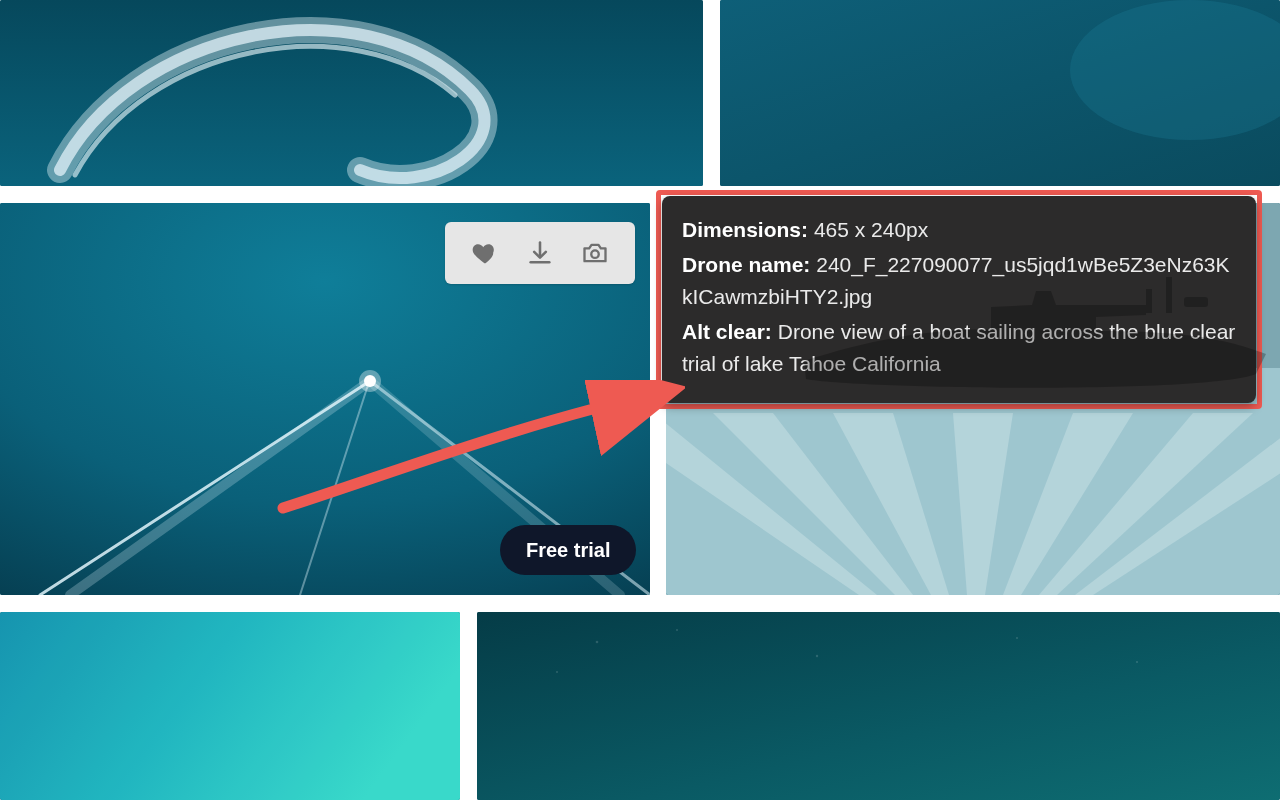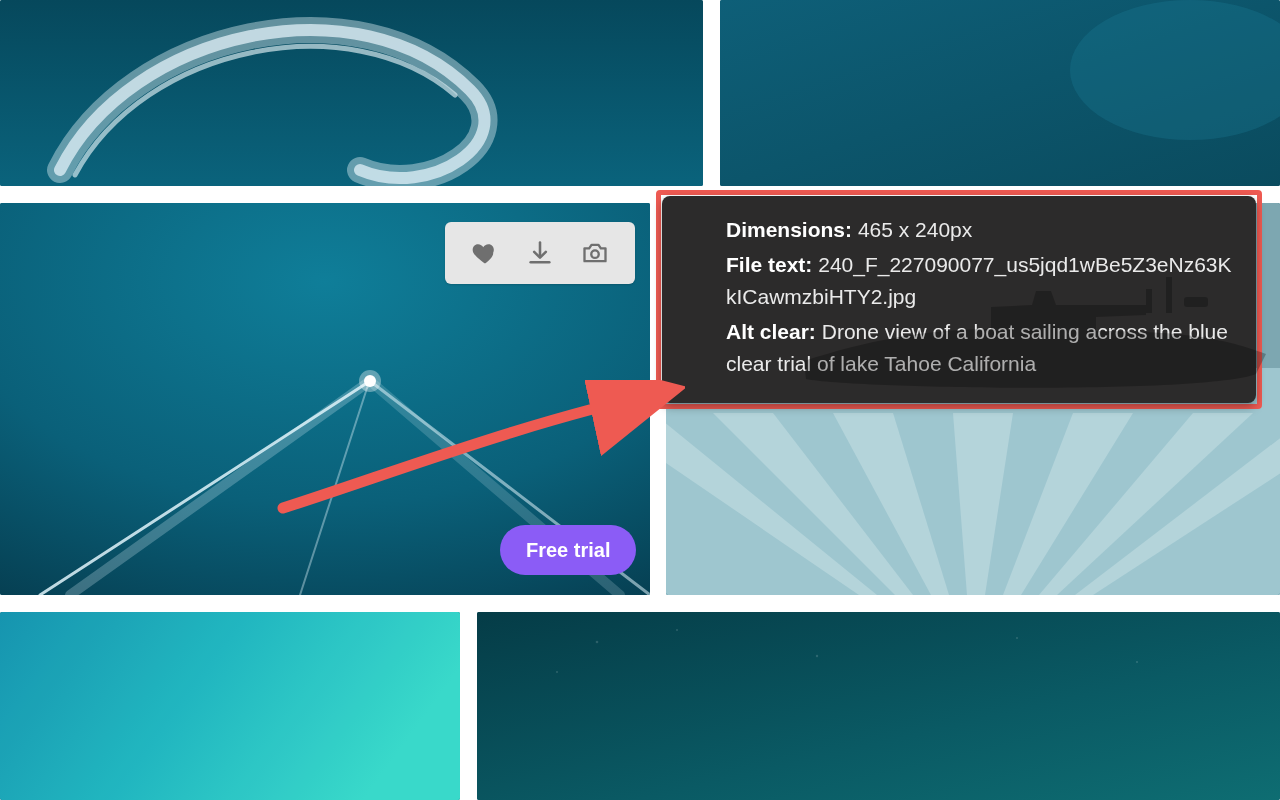--- a/index.html
+++ b/index.html
@@ -34,21 +34,21 @@
     display: flex; align-items: center; justify-content: space-evenly;
     box-shadow: 0 1px 2px rgba(0,0,0,.15);
   }
   .action-bar .ic { width: 30px; height: 30px; color: #6f6f6f; display:flex; align-items:center; justify-content:center; cursor:pointer; }
   .action-bar .ic svg { width: 28px; height: 28px; }
 
   
   .free-trial {
     position: absolute; top: 525px; left: 500px;
     height: 50px; padding: 0 26px;
-    background: #8b5cf6; color: #fff;
+    background: #0f172a; color: #fff;
     font-size: 20px; font-weight: 700;
     border: none; border-radius: 26px;
     display: flex; align-items: center; cursor: pointer;
   }
 
   
   .arrow { position: absolute; top: 380px; left: 275px; pointer-events:none; }
 
   
   .tooltip-wrap {
@@ -59,21 +59,21 @@
     background: transparent;
   }
   .tooltip {
     background: #2c2b2b; color: #eaeaea;
     border-radius: 8px;
     padding: 18px 20px 20px 20px;
     font-size: 21px; line-height: 1.55;
     position: relative;
     box-shadow: 0 4px 10px rgba(0,0,0,.35);
   }
-  .tooltip .row { margin-bottom: 2px; margin-left: 44px; }
+  .tooltip .row { margin-bottom: 2px; }
   .tooltip .lbl { font-weight: 700; color: #fff; }
   .tooltip .val { font-weight: 400; }
   .tooltip .wrap { word-break: break-all; }
 
   
   .silhouette {
     position: absolute; right: -10px; bottom: -6px; width: 470px; height: 140px;
     opacity: .25; pointer-events: none;
   }
 </style>
@@ -220,21 +220,21 @@
         <rect x="350" y="20" width="6" height="24"></rect>
         <rect x="370" y="8" width="6" height="36"></rect>
         <rect x="388" y="28" width="24" height="10" rx="3"></rect>
       </g>
     </svg>
     <div class="row">
       <span class="lbl">Dimensions:</span>
       <span class="val">465 x 240px</span>
     </div>
     <div class="row wrap">
-      <span class="lbl">File text:</span>
+      <span class="lbl">Drone name:</span>
       <span class="val">240_F_227090077_us5jqd1wBe5Z3eNz63KkICawmzbiHTY2.jpg</span>
     </div>
     <div class="row">
       <span class="lbl">Alt clear:</span>
       <span class="val">Drone view of a boat sailing across the blue clear trial of lake Tahoe California</span>
     </div>
   </div>
 </div>
 
 <svg class="arrow" width="410" height="140" viewBox="0 0 410 140">

